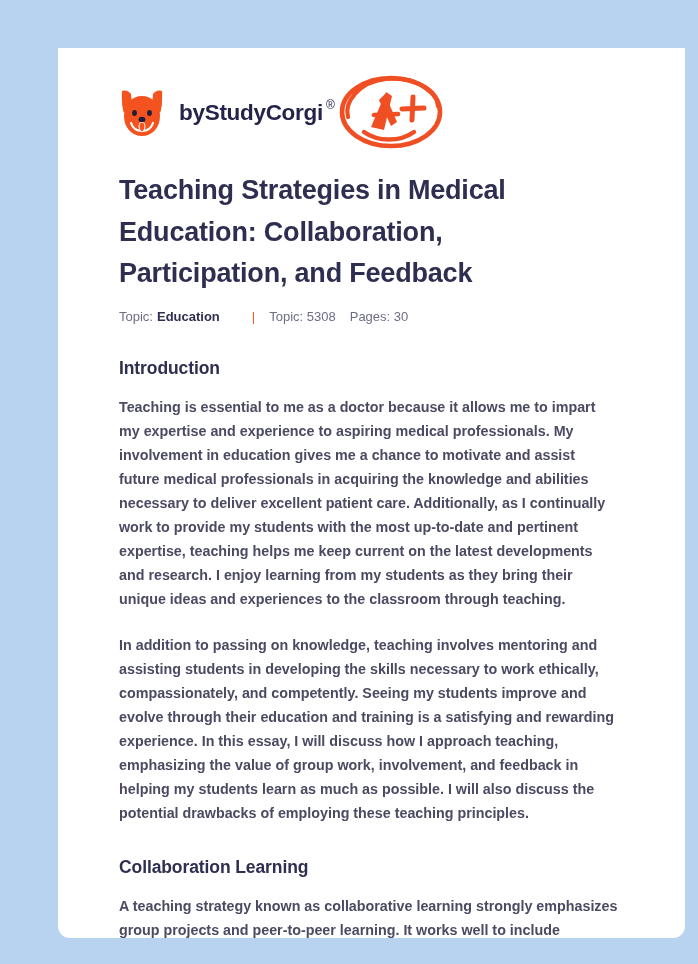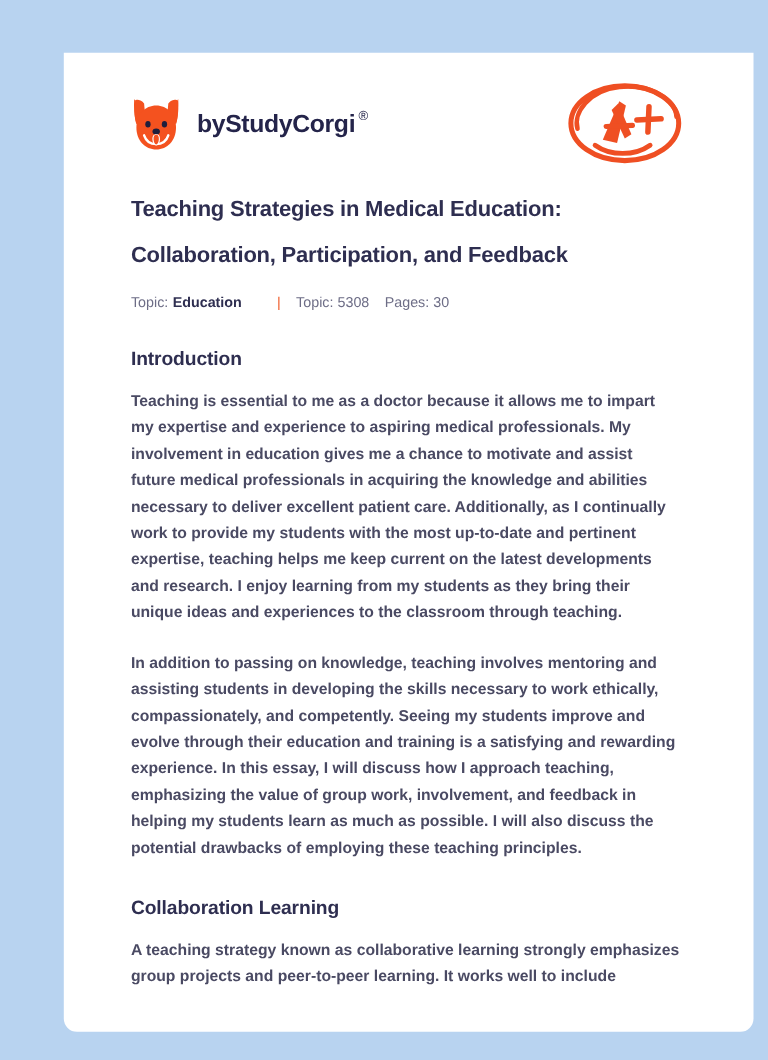--- a/index.html
+++ b/index.html
@@ -36,21 +36,20 @@
   }
 
   .card-inner {
     padding: 26px 60px 0 61px;
   }
 
   
   .brand-row {
     display: flex;
     align-items: center;
-    justify-content: space-between;
     height: 78px;
   }
 
   .brand-left {
     display: flex;
     align-items: center;
     gap: 14px;
   }
 
   .corgi-logo {
@@ -81,21 +80,21 @@
   .grade-badge {
     width: 114px;
     height: 86px;
     flex: 0 0 auto;
     display: block;
   }
 
   
   .doc-title {
     margin: 18px 0 0 0;
-    font-size: 20px;
+    font-size: 27px;
     line-height: 41.5px;
     font-weight: bold;
     color: #2e2e50;
     letter-spacing: -0.2px;
     max-width: 430px;
   }
 
   
   .doc-meta {
     margin-top: 13px;

